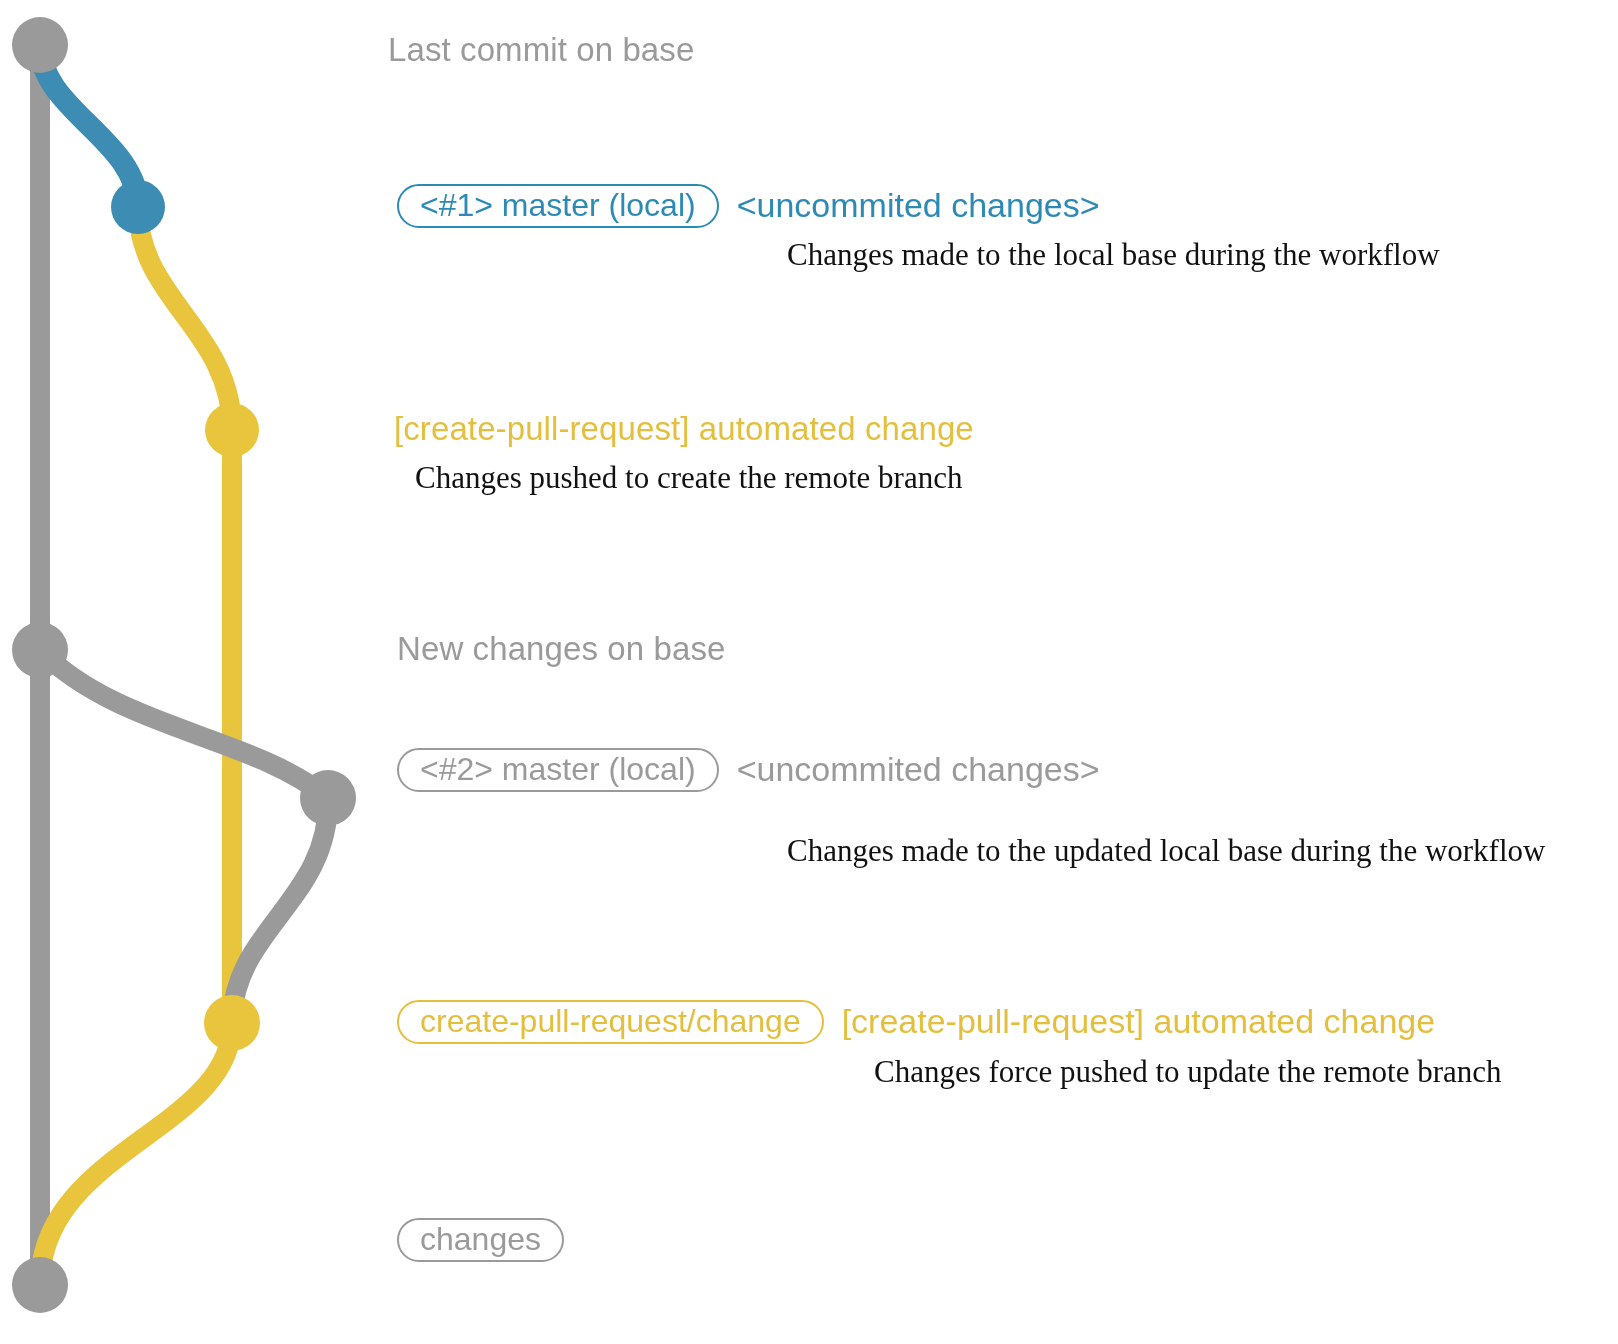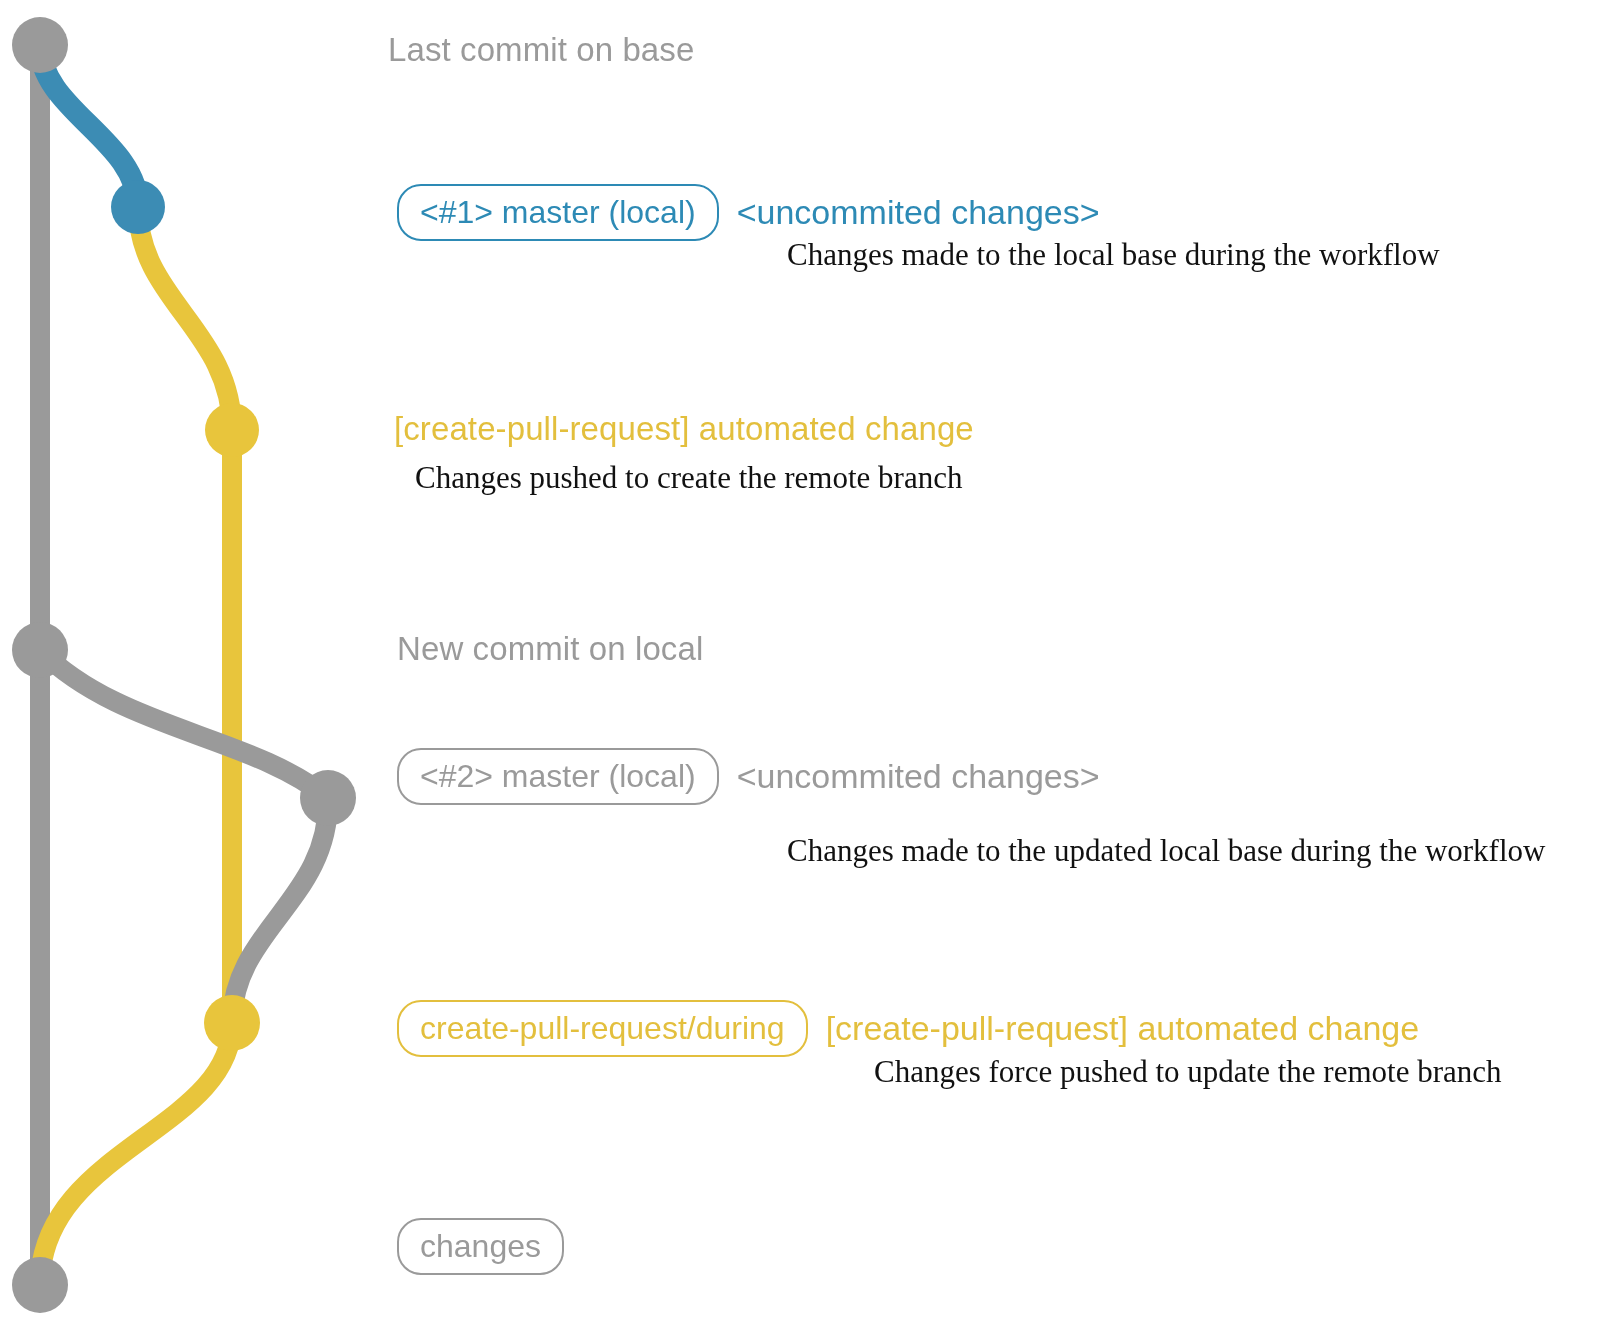--- a/index.html
+++ b/index.html
@@ -44,21 +44,21 @@
 
   .badge {
     display: inline-flex;
     align-items: center;
     justify-content: center;
     box-sizing: border-box;
     border-radius: 24px;
     border: 2px solid #9a9a9a;
     color: #9a9a9a;
     background: #ffffff;
-    height: 57px;
+    height: 44px;
     padding: 0 21px;
     font-size: 32px;
     white-space: nowrap;
     line-height: 1;
   }
   .badge-blue   { border-color: #2d8ab5; color: #2d8ab5; }
   .badge-yellow { border-color: #e3bf3d; color: #e3bf3d; }
 
   .badge-text { display: block; transform: translateY(-1px); }
 
@@ -117,34 +117,34 @@
   <span class="msg label-blue">&lt;uncommited changes&gt;</span>
 </div>
 <div class="desc" style="left:787px; top:238px;">Changes made to the local base during the workflow</div>
 
 <div class="row" style="left:394px; top:411px;">
   <span class="plain-label label-yellow">[create-pull-request] automated change</span>
 </div>
 <div class="desc" style="left:415px; top:461px;">Changes pushed to create the remote branch</div>
 
 <div class="row" style="left:397px; top:631px;">
-  <span class="plain-label label-gray">New commit on local</span>
+  <span class="plain-label label-gray">New changes on base</span>
 </div>
 
 <div class="row" style="left:397px; top:748px;text-align:right;">
   <span class="badge">
     <span class="badge-text">&lt;#2&gt; master (local)</span>
   </span>
   <span class="msg label-gray">&lt;uncommited changes&gt;</span>
 </div>
 <div class="desc" style="left:787px; top:834px;">Changes made to the updated local base during the workflow</div>
 
 <div class="row" style="left:397px; top:1000px;">
   <span class="badge badge-yellow">
-    <span class="badge-text">create-pull-request/during</span>
+    <span class="badge-text">create-pull-request/change</span>
   </span>
   <span class="msg label-yellow">[create-pull-request] automated change</span>
 </div>
 <div class="desc" style="left:874px; top:1055px;">Changes force pushed to update the remote branch</div>
 
 <div class="row" style="left:397px; top:1218px;">
   <span class="badge">
     <span class="badge-text">changes</span>
   </span>
 </div>

